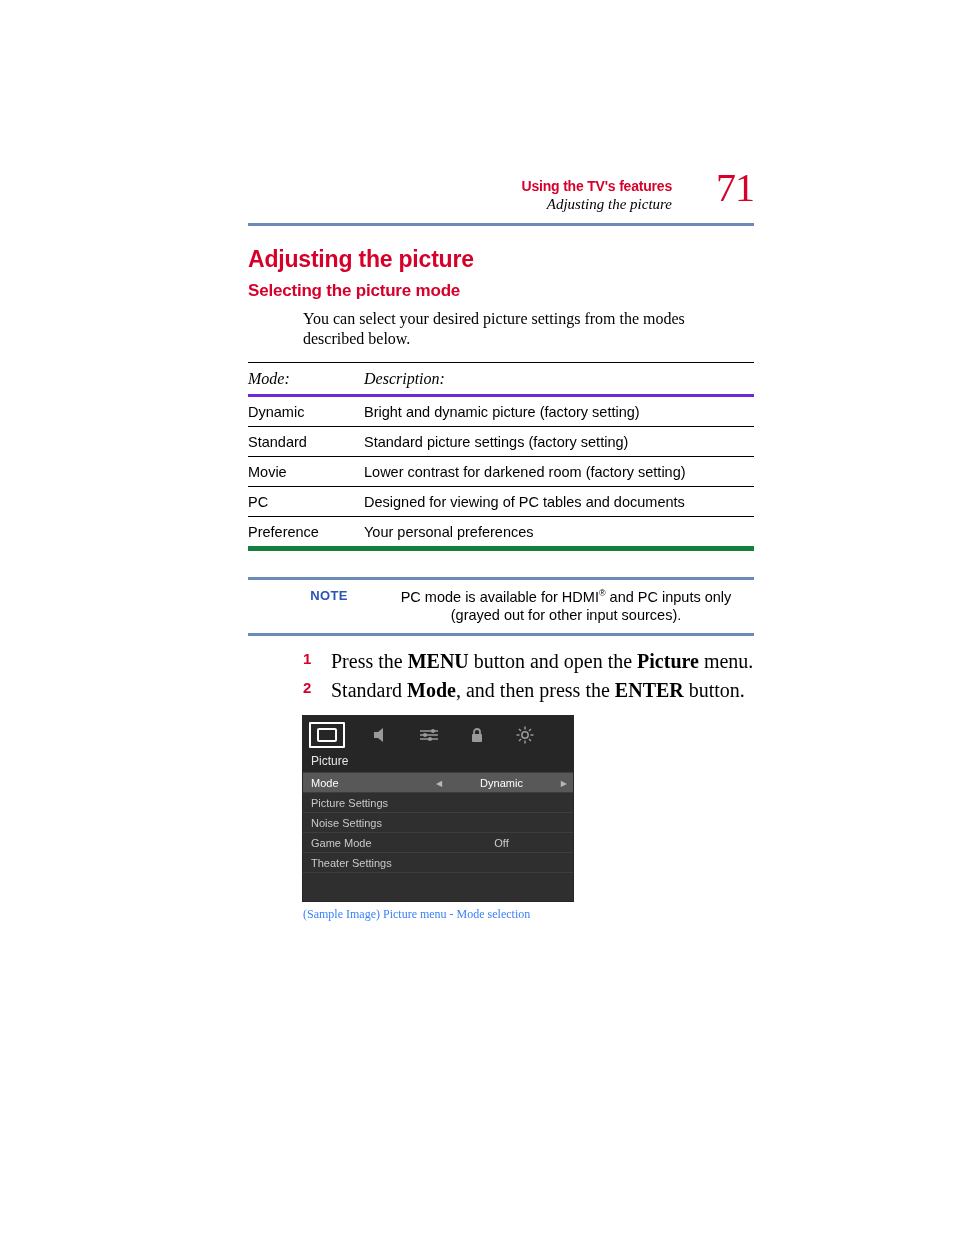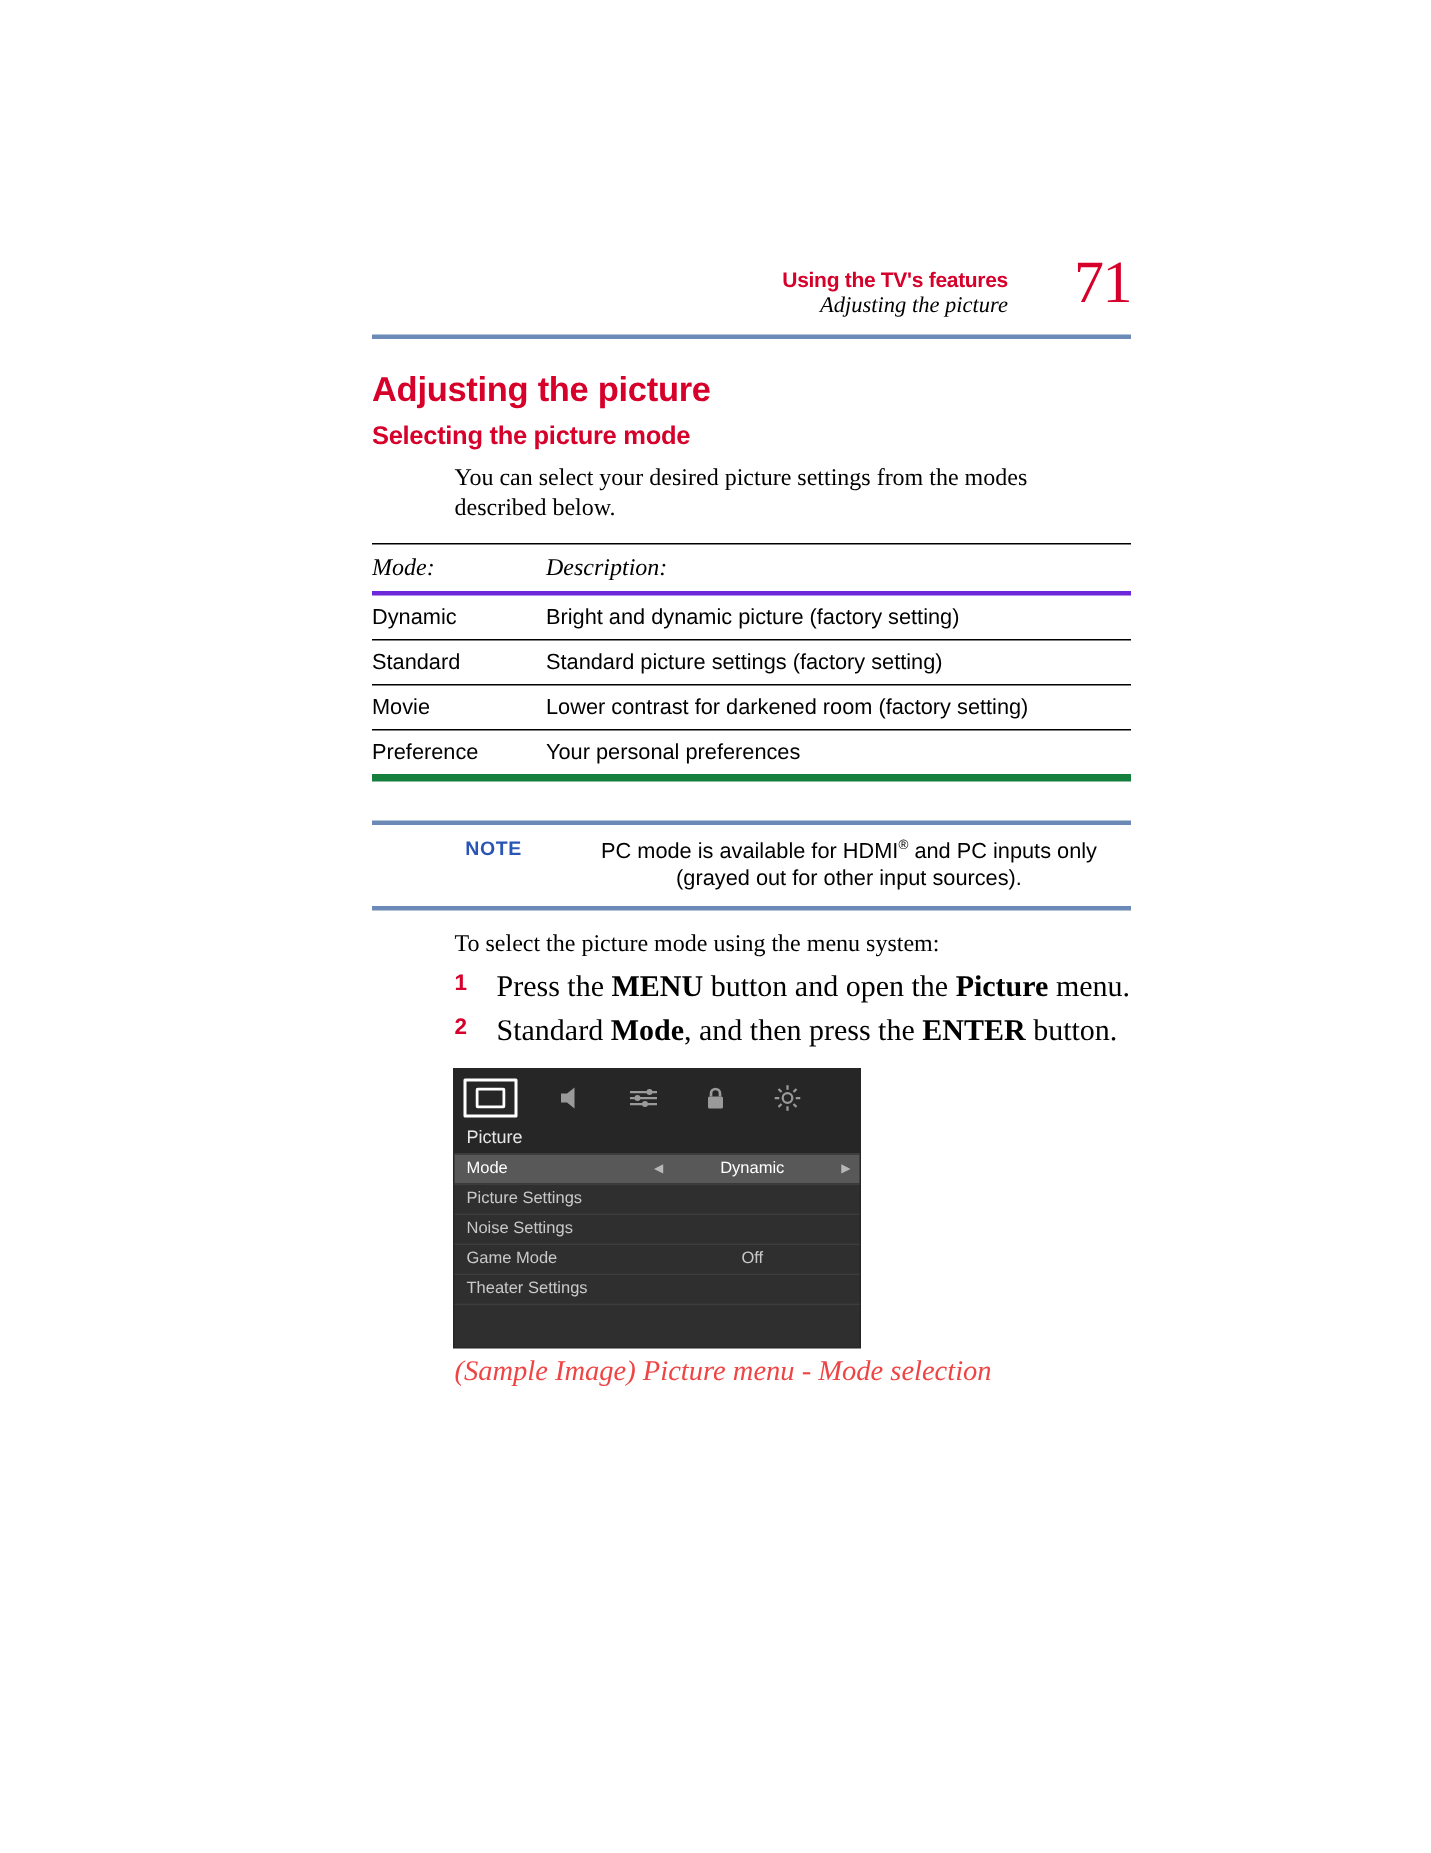--- a/index.html
+++ b/index.html
@@ -222,23 +222,22 @@
     transform: translateY(-50%);
     font-size: 8px;
     color: #b8b8b8;
   }
   .tv-row-arrow.left { left: -2px; }
   .tv-row-arrow.right { right: -2px; }
   .tv-spacer { height: 28px; background: #2f2f2f; border-top: 1px solid #3d3d3d; }
 
   .caption {
     font-family: "Times New Roman", Times, serif;
-    font-style: italic;
-    font-size: 19px;
-    color: #ef4444;
+    font-size: 12px;
+    color: #3b82f6;
     margin: 6px 0 0 55px;
   }
 </style>
 </head>
 <body>
 
 <div class="page">
 
   <div class="header">
     <div class="header-text">
@@ -268,34 +267,37 @@
       </tr>
       <tr>
         <td>Standard</td>
         <td>Standard picture settings (factory setting)</td>
       </tr>
       <tr>
         <td>Movie</td>
         <td>Lower contrast for darkened room (factory setting)</td>
       </tr>
       <tr>
+        <td>PC</td>
+        <td>Designed for viewing of PC tables and documents</td>
+      </tr>
+      <tr>
         <td>Preference</td>
         <td>Your personal preferences</td>
       </tr>
     </tbody>
   </table>
 
   <div class="note-box">
     <div class="note-label">NOTE</div>
     <div class="note-body">
       <span>PC mode is available for HDMI</span><sup>®</sup><span> and PC inputs only (grayed out for other input sources).</span>
     </div>
   </div>
 
-  <p class="intro-steps">To select the picture mode using the menu system:</p>
 
   <div class="step" style="margin-left:55px">
     <div class="step-num">1</div>
     <div class="step-text">
       <span>Press the </span><b>MENU</b><span> button and open the </span><b>Picture</b><span> menu.</span>
     </div>
   </div>
   <div class="step" style="margin-left:55px">
     <div class="step-num">2</div>
     <div class="step-text">

